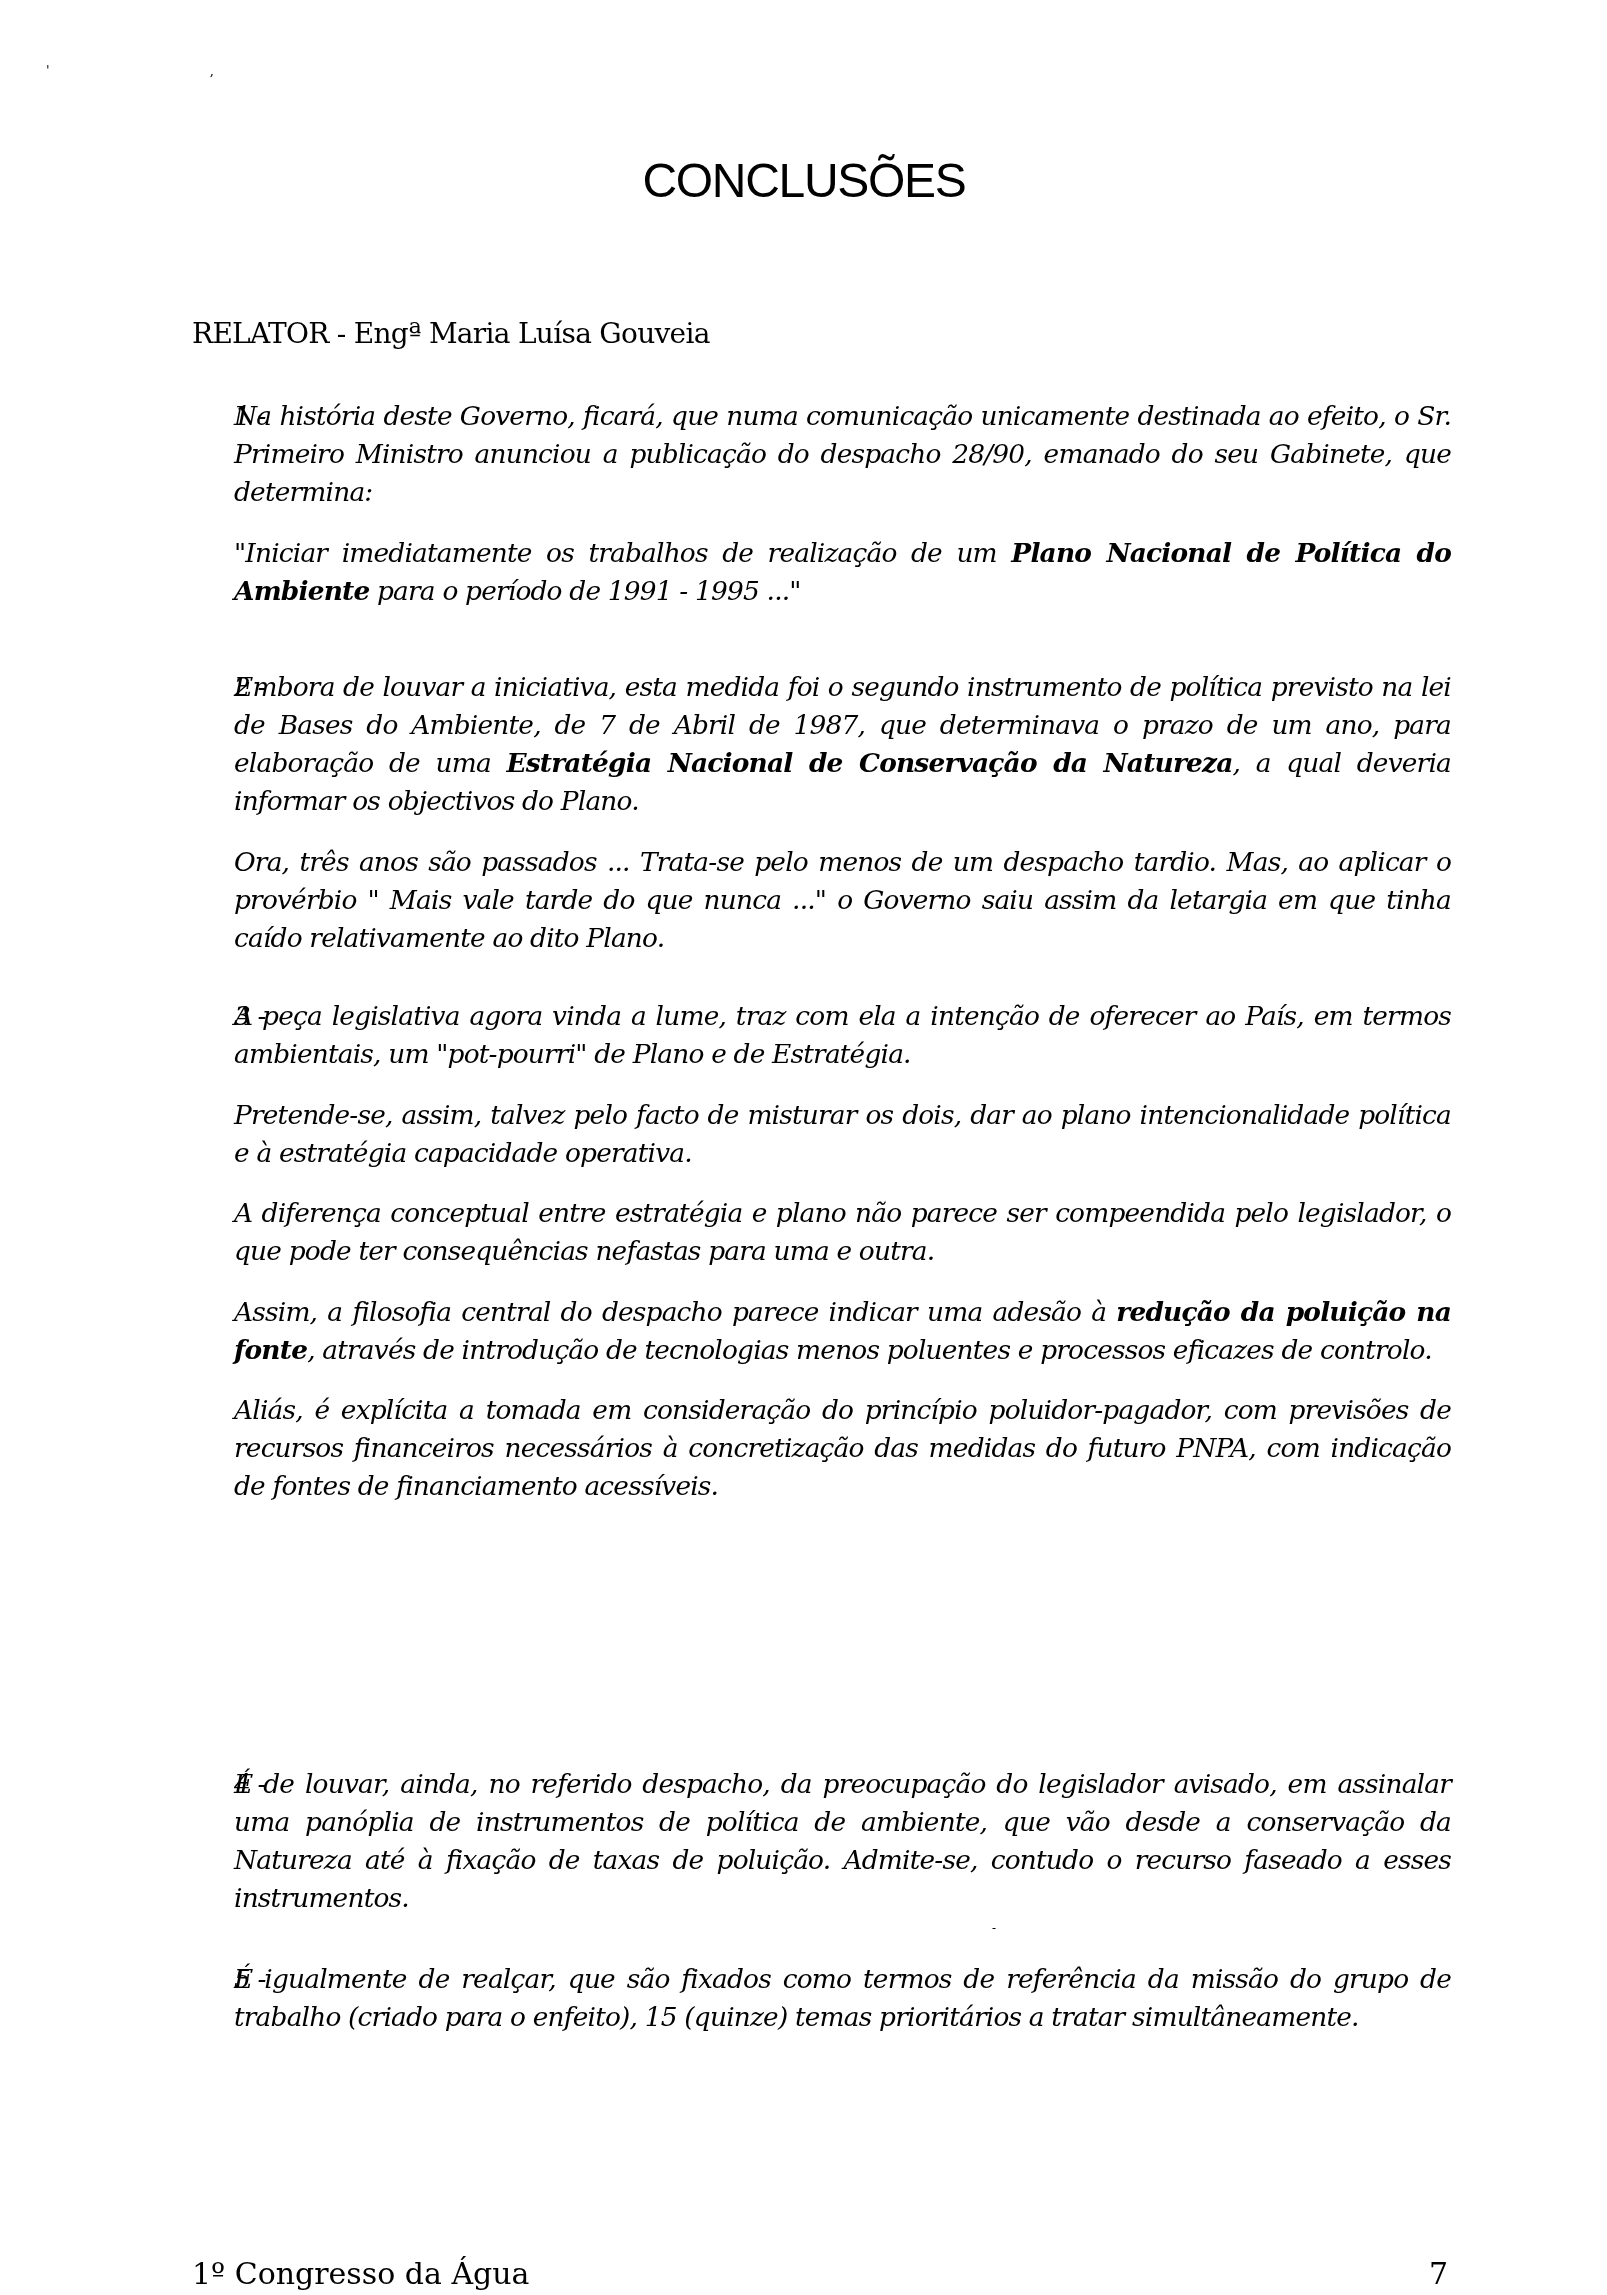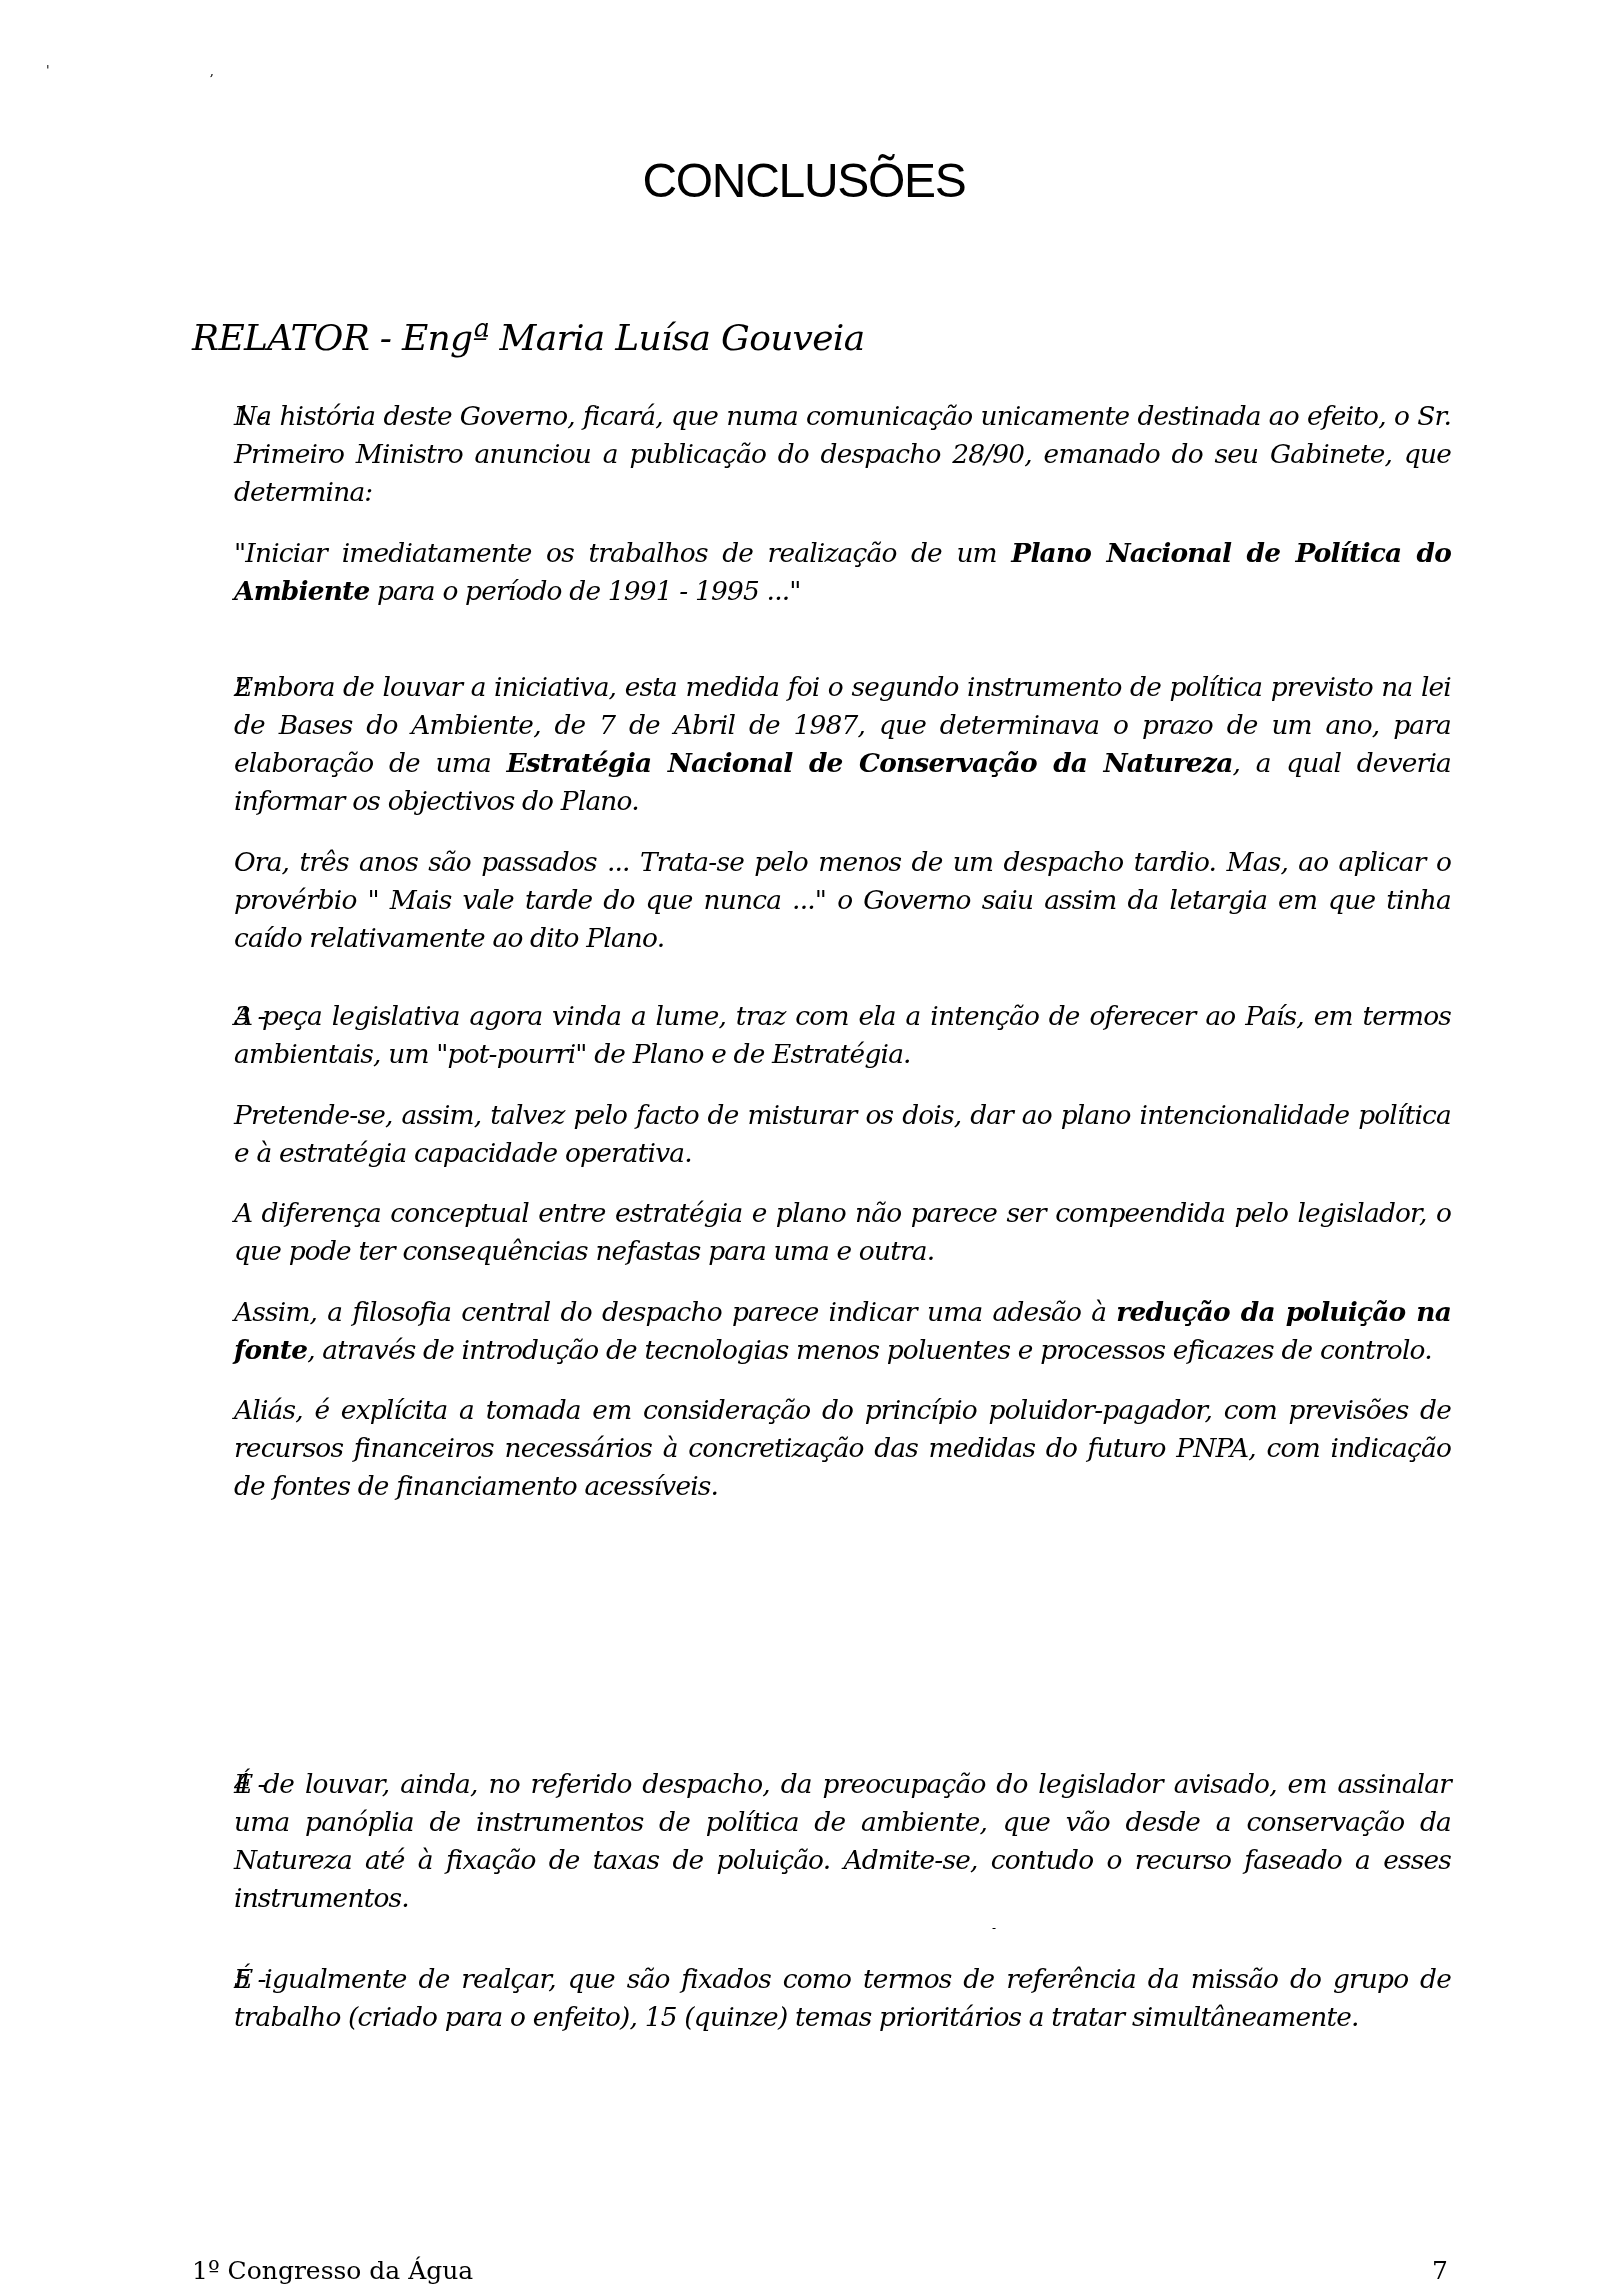--- a/index.html
+++ b/index.html
@@ -3,28 +3,28 @@
 <meta charset="utf-8">
 <style>
   html, body { margin:0; padding:0; background:#ffffff; }
   body { width:1608px; height:2295px; position:relative; overflow:hidden;
          font-family:"DejaVu Serif", "Liberation Serif", serif; color:#000; }
   .page { position:absolute; left:0; top:0; width:1608px; height:2295px; }
   .specks { position:absolute; top:63px; left:46px; font-size:13.2px; letter-spacing:78px; }
   .title { position:absolute; top:153px; left:0; width:1608px; text-align:center;
            font-family:"Liberation Sans", "DejaVu Sans", sans-serif; 
            font-size:48px; letter-spacing:-1.3px; }
-  .relator { position:absolute; top:317px; left:192px; font-style:italic; font-size:36px; letter-spacing:-0.7px; }
+  .relator { position:absolute; top:317px; left:192px; font-size:28px; letter-spacing:-0.7px; }
   .item { position:absolute; left:234px; width:1217px; font-style:italic; font-size:26.4px;
           line-height:38px; letter-spacing:-0.8px; }
   .num { position:absolute; left:0; top:0; width:60px; }
   .body { }
   .body p { margin:0 0 22.5px 0; text-align:justify; }
   b { font-weight:bold; }
-  .footer { position:absolute; top:2256px; left:192px; width:1256px; font-size:25px; }
+  .footer { position:absolute; top:2256px; left:192px; width:1256px; font-size:30px; }
   .footer .page-no { position:absolute; right:0; top:0; }
   .dash { position:absolute; left:992px; top:1921px; font-size:12px; }
 </style>
 </head>
 <body>
 
 <div class="page">
   <div class="specks">' ,</div>
 
   <div class="title">CONCLUSÕES</div>

